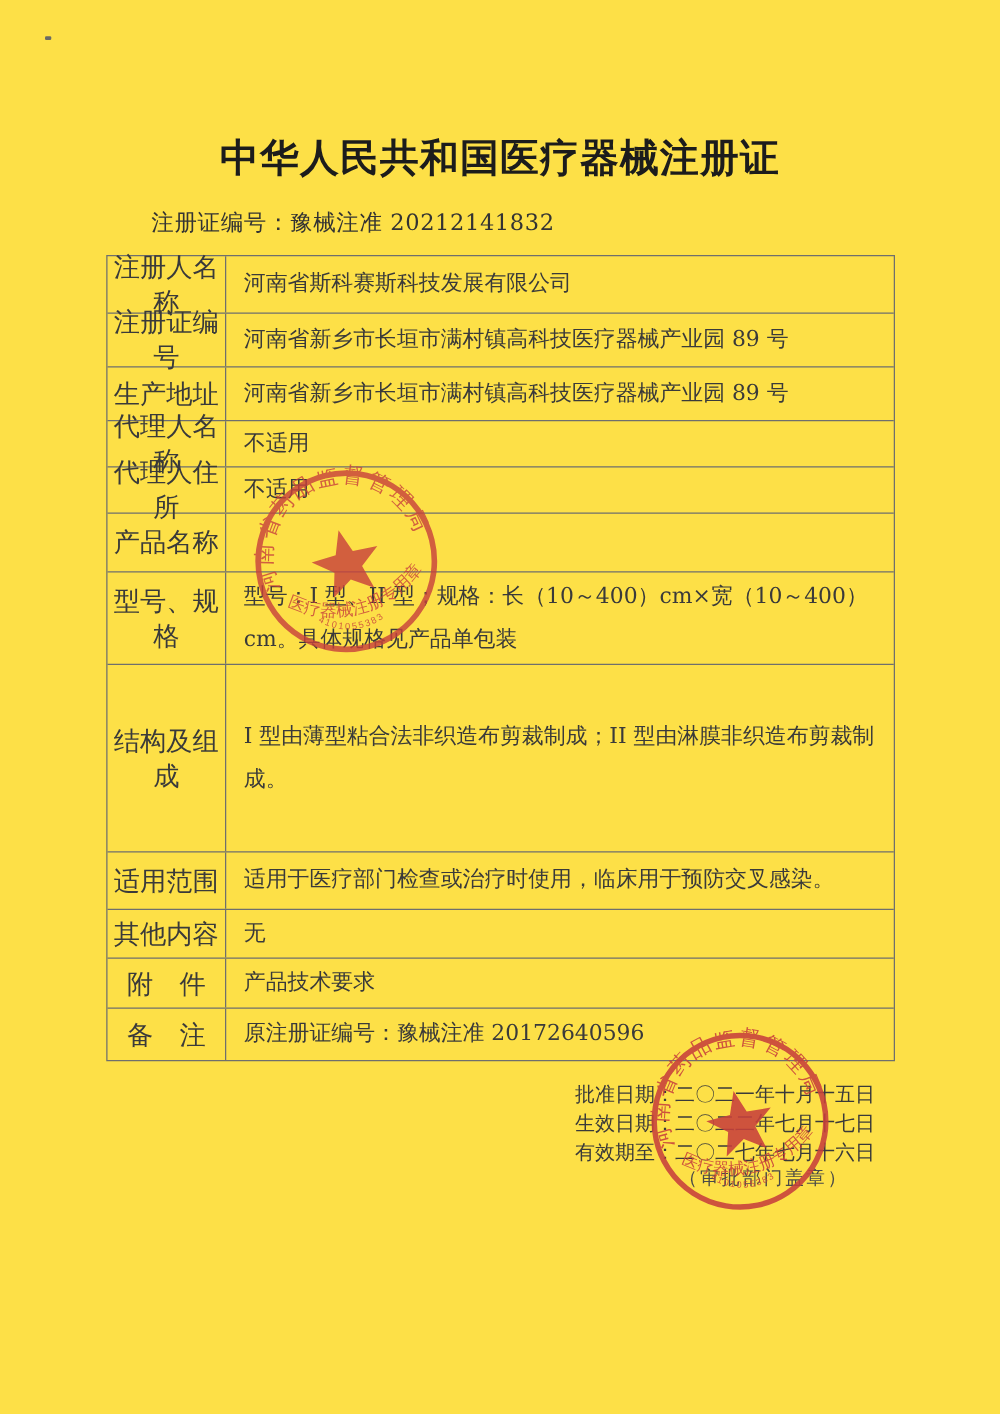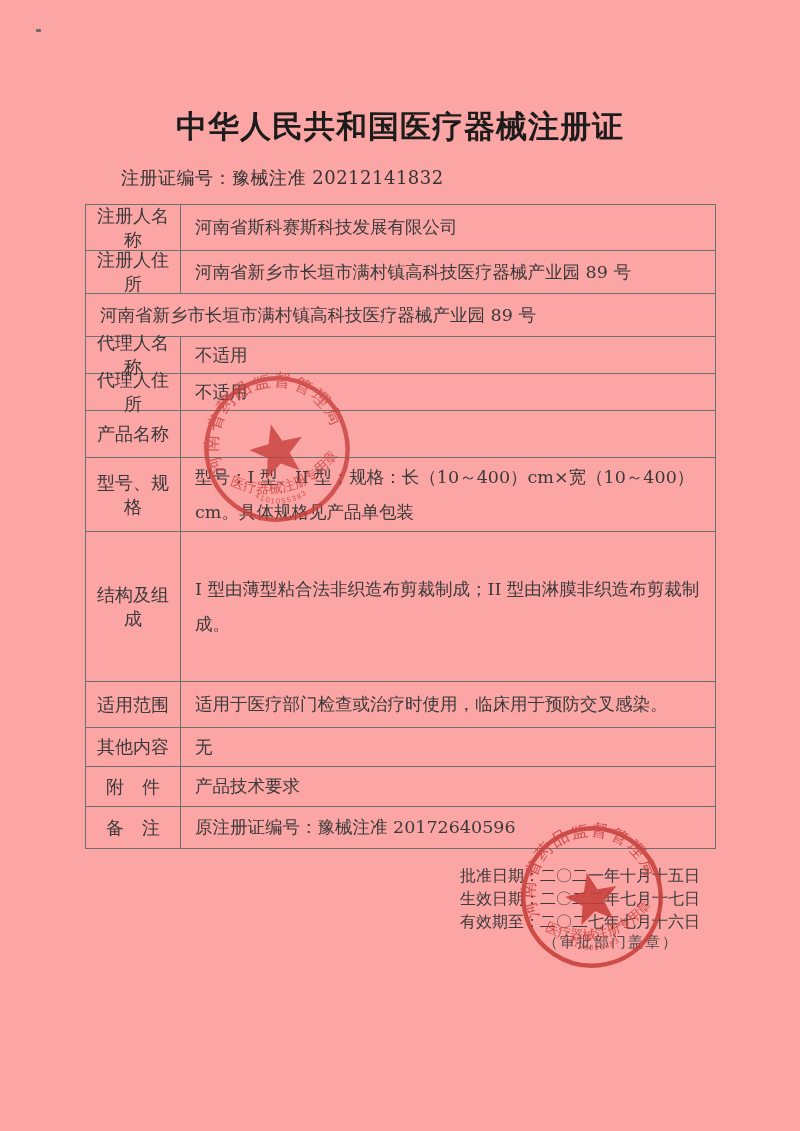--- a/index.html
+++ b/index.html
@@ -1,20 +1,20 @@
 <!DOCTYPE html>
 <html><head>
 <meta charset="utf-8">
 <style>
   html,body{margin:0;padding:0;background:#e8e8e8;}
   .page{
     position:relative;
     width:800px;height:1131px;
     margin:0 auto;
-    background:#fca5a5;
+    background:#fde047;
     overflow:hidden;
     font-family:"DejaVu Serif","Liberation Serif",serif;
     color:#3a3a3a;
   }
   .speck{position:absolute;left:36px;top:29px;width:5px;height:3px;background:#6a6a66;border-radius:1px;}
   .doc-title{
     position:absolute;top:106px;left:0;width:100%;
     text-align:center;
     font-family:"Liberation Sans","DejaVu Sans",sans-serif;
     font-size:31px;font-weight:bold;color:#1c1c1c;
@@ -41,21 +41,21 @@
   .t-row:nth-child(7){height:74px;}
   .t-row:nth-child(8){height:150px;}
   .t-row:nth-child(9){height:46px;}
   .t-row:nth-child(10){height:39px;}
   .t-row:nth-child(11){height:40px;}
   .t-row:nth-child(12){height:41px;}
   .t-label{
     width:95px;flex:0 0 95px;
     border-right:1px solid #6f6f6d;
     display:flex;align-items:center;justify-content:center;
-    text-align:center;font-size:18px;color:#3a3a3a;
+    text-align:center;font-size:21px;color:#3a3a3a;
     padding:0 4px;box-sizing:border-box;
   }
   .t-value{
     flex:1;display:flex;align-items:center;
     padding:3px 14px;font-size:17.5px;line-height:1.95;
     box-sizing:border-box;color:#3a3a3a;
   }
   .footer-dept{
     position:absolute;left:95px;top:869px;
     font-size:16px;color:#3a3a3a;
@@ -84,24 +84,25 @@
   <div class="doc-title">中华人民共和国医疗器械注册证</div>
 
   <div class="cert-no"><span>注册证编号：</span><span>豫械注准 20212141832</span></div>
 
   <div class="cert-table">
     <div class="t-row">
       <div class="t-label">注册人名称</div>
       <div class="t-value">河南省斯科赛斯科技发展有限公司</div>
     </div>
     <div class="t-row">
-      <div class="t-label">注册人住所</div>
+      <div class="t-label">注册证编号</div>
       <div class="t-value">河南省新乡市长垣市满村镇高科技医疗器械产业园 89 号</div>
     </div>
     <div class="t-row">
+      <div class="t-label">生产地址</div>
       <div class="t-value">河南省新乡市长垣市满村镇高科技医疗器械产业园 89 号</div>
     </div>
     <div class="t-row">
       <div class="t-label">代理人名称</div>
       <div class="t-value">不适用</div>
     </div>
     <div class="t-row">
       <div class="t-label">代理人住所</div>
       <div class="t-value">不适用</div>
     </div>

